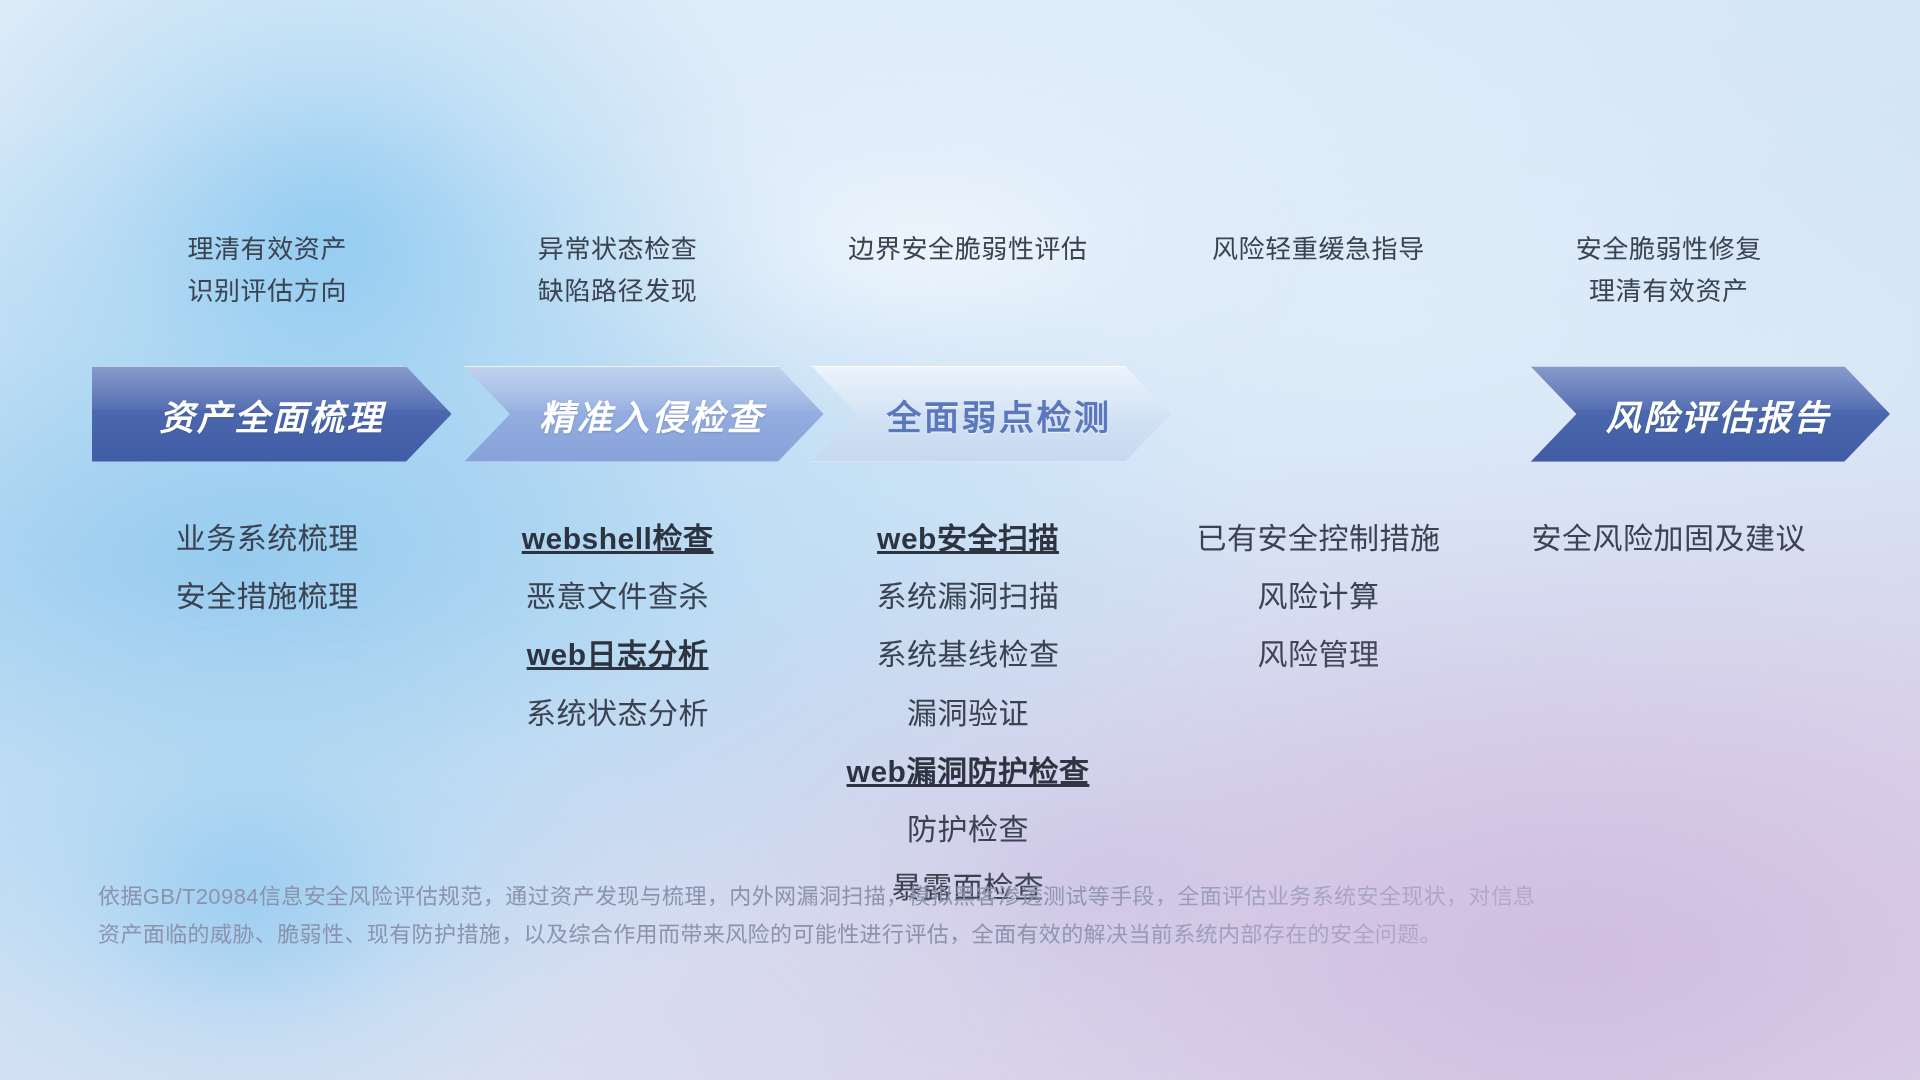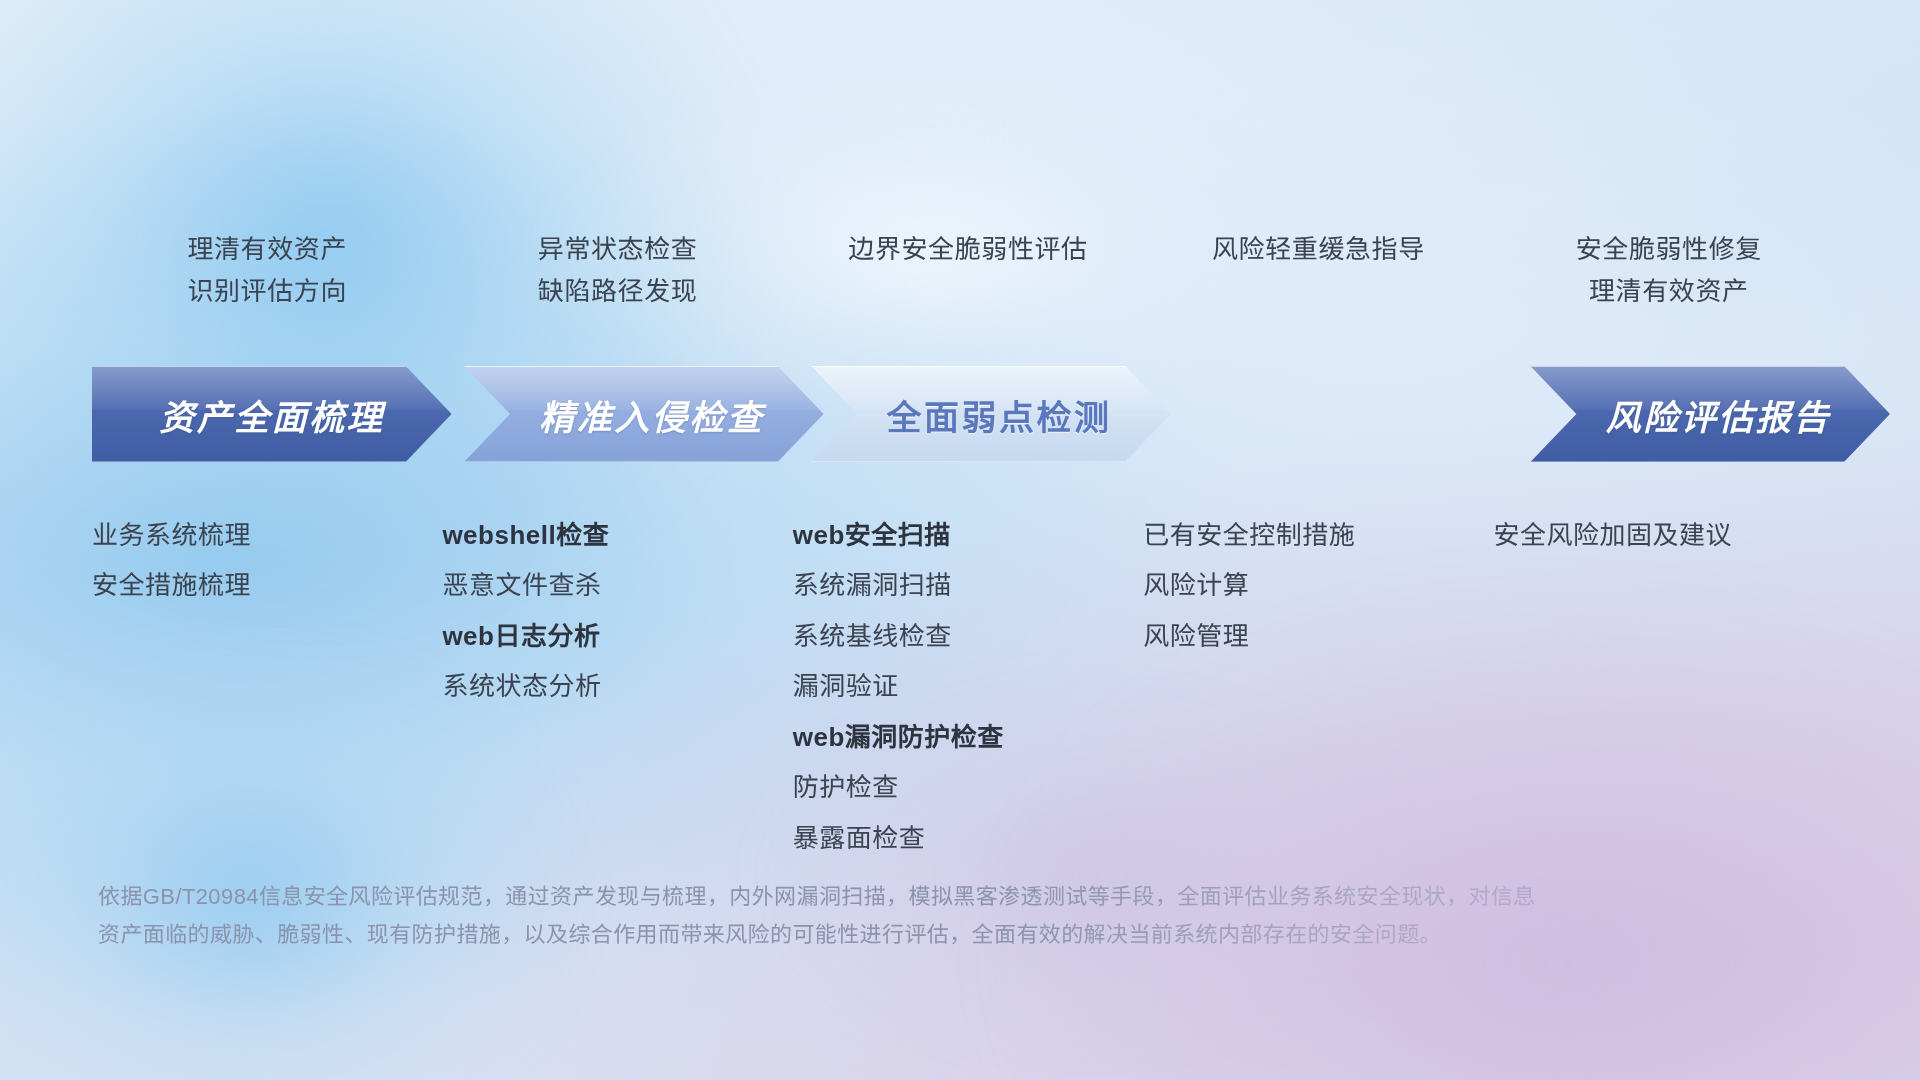--- a/index.html
+++ b/index.html
@@ -90,29 +90,31 @@
     color: #3b4250;
     font-size: 26px;
     line-height: 1.62;
     letter-spacing: 0.6px;
   }
   .top-note-cell .note-line { display: block; white-space: nowrap; }
 
   
   .cols.bottom-notes { top: 510px; }
   .bottom-note-cell {
+    text-align: center;
     color: #3b4250;
-    font-size: 26px;
+    font-size: 30px;
     line-height: 1.94;
     letter-spacing: 0.5px;
   }
   .bottom-note-cell .note-line { display: block; white-space: nowrap; }
   .bottom-note-cell .note-line.strong {
     font-weight: 700;
     color: #2d3440;
+    text-decoration: underline;
   }
 
   
   .banner {
     position: absolute;
     left: 92px;
     top: 366px;
     width: 1752px;
     height: 96px;
   }

